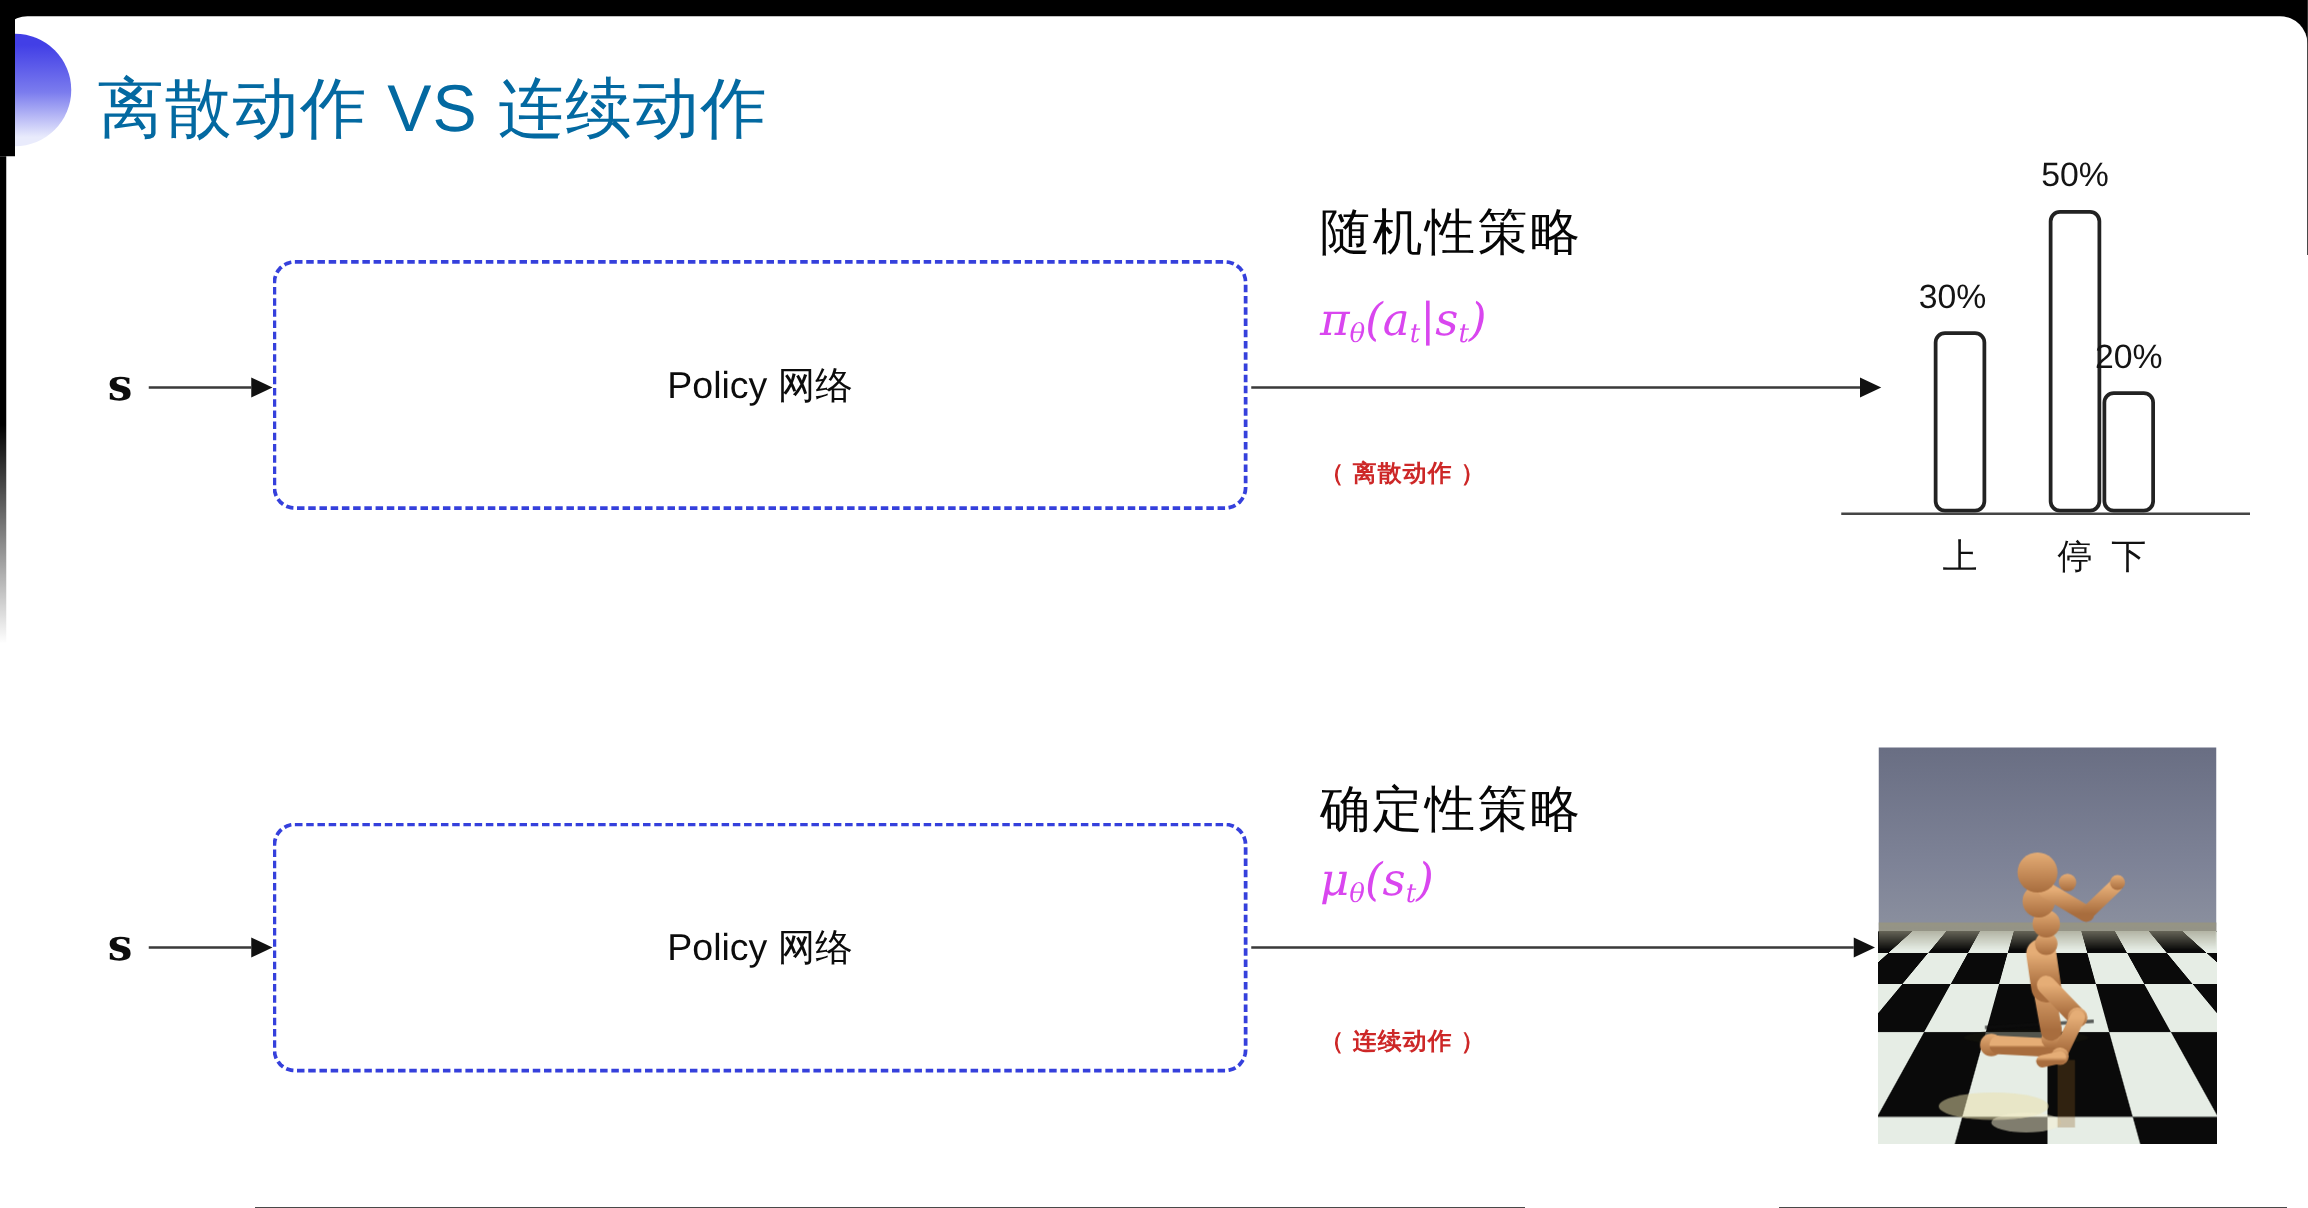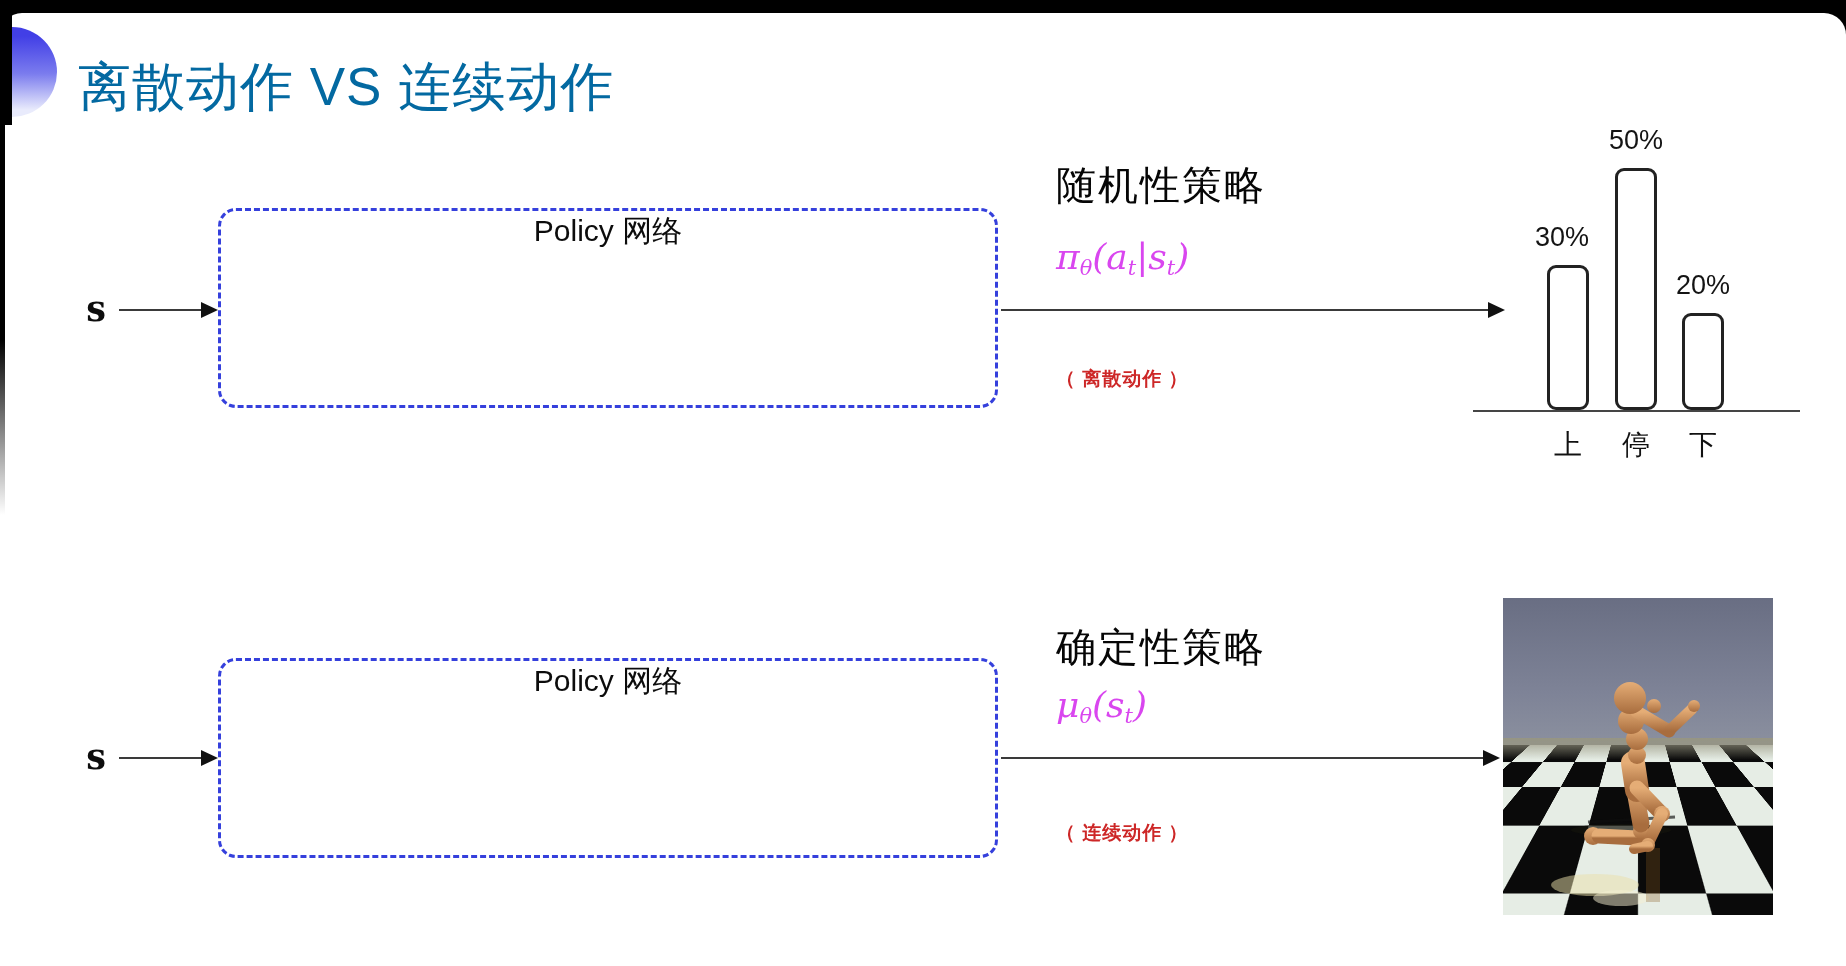--- a/index.html
+++ b/index.html
@@ -25,42 +25,42 @@
   .arrow{position:absolute;height:2px;background:#3a3a3a;}
   .arrow::after{content:"";position:absolute;right:-17px;top:-7px;width:0;height:0;
          border-left:17px solid #111;border-top:8px solid transparent;border-bottom:8px solid transparent;}
   .arrow-s-top{left:119px;top:309px;width:82px;}
   .arrow-s-bottom{left:119px;top:757px;width:82px;}
   .arrow-out-top{left:1001px;top:309px;width:487px;}
   .arrow-out-bottom{left:1001px;top:757px;width:482px;}
 
   .policy-box{position:absolute;left:218px;width:780px;height:200px;box-sizing:border-box;
          border:3px dashed #3540dc;border-radius:18px;background:#fff;
-         display:flex;align-items:flex-start;justify-content:center;}
+         display:flex;align-items:center;justify-content:center;}
   .box-top{top:208px;}
   .box-bottom{top:658px;}
   .policy-box .box-label{font-size:30px;color:#0c0c0c;}
 
   .ptext{position:absolute;left:1056px;width:370px;white-space:nowrap;}
   .policy-name{font-size:40px;font-weight:500;color:#060606;letter-spacing:2px;}
   .pname-top{top:158px;}
   .pname-bottom{top:620px;}
   .formula{font-family:"DejaVu Serif",serif;font-style:italic;font-size:36px;color:#d946ef;}
   .formula .fsub{font-size:0.58em;vertical-align:-0.28em;}
   .formula-top{top:236px;}
   .formula-bottom{top:684px;}
   .action-note{font-size:19px;font-weight:700;color:#cd2727;letter-spacing:1px;}
   .note-top{top:366px;}
   .note-bottom{top:820px;}
 
   
   .chart{position:absolute;left:1473px;top:120px;width:327px;height:336px;}
   .chart-baseline{position:absolute;left:0;top:290px;width:327px;height:2px;background:#454545;}
   .chart-col{position:absolute;bottom:46px;width:42px;display:flex;flex-direction:column;align-items:center;}
-  .col-0{left:74px;align-items:flex-end;}.col-1{left:124px;padding-left:18px;}.col-2{left:209px;}
+  .col-0{left:74px;align-items:flex-end;}.col-1{left:148px;padding-left:18px;}.col-2{left:209px;}
   .bar-value{font-size:27px;color:#141414;margin-bottom:12px;}
   .bar{width:42px;box-sizing:border-box;background:#fff;border:3px solid #222;border-radius:9px;}
   .chart-cat{position:absolute;top:306px;width:42px;text-align:center;font-size:28px;color:#111;}
 
   
   .robot-img{position:absolute;left:1503px;top:598px;width:270px;height:317px;overflow:hidden;
          background:linear-gradient(180deg,#696e83 0%,#7e8397 30%,#8a8f9e 45%,#95958a 47%,#9a9a8c 49%);}
   .robot-floor{position:absolute;left:-135px;top:147px;width:540px;height:620px;
          background:repeating-conic-gradient(#0a0a0a 0% 25%,#e6ede5 0% 50%);
          background-size:54px 54px;

